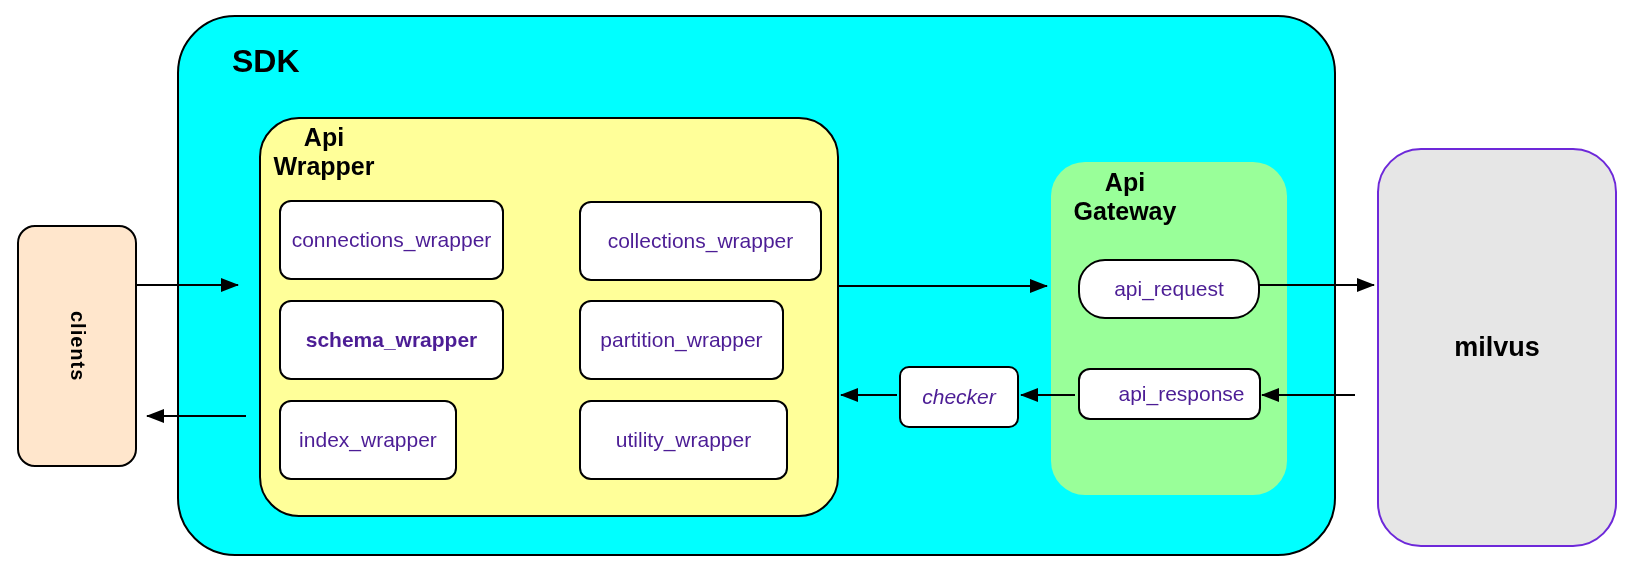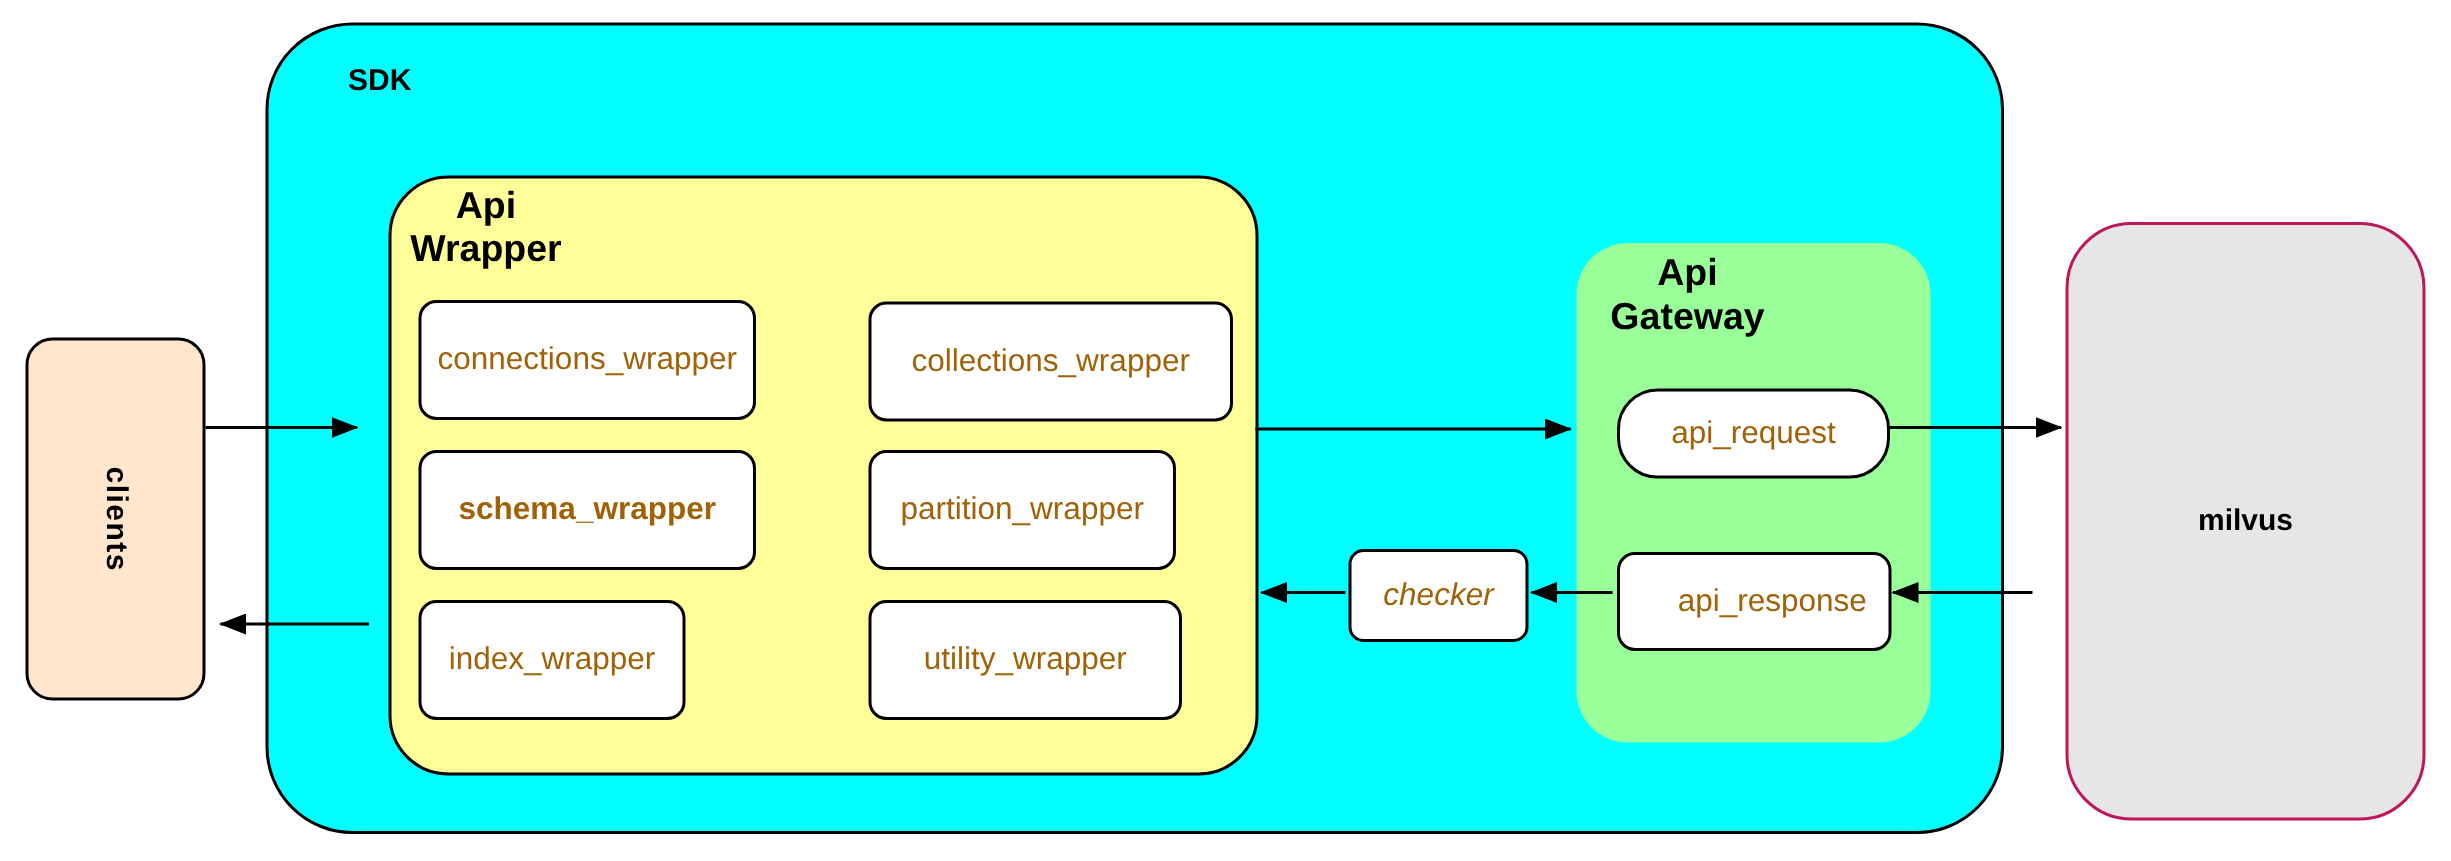--- a/index.html
+++ b/index.html
@@ -23,21 +23,21 @@
   .clients .vlabel{
     writing-mode:vertical-rl;
     font-weight:bold;font-size:20px;color:#000;letter-spacing:1px;
   }
   .sdk{
     left:177px;top:15px;width:1159px;height:541px;
     background:#00FFFF;border:2px solid #000;border-radius:58px;
   }
   .sdk-label{
     position:absolute;left:53px;top:26px;
-    font-weight:bold;font-size:20px;color:#000;
+    font-weight:bold;font-size:32px;color:#000;
   }
   .api-wrapper{
     left:80px;top:100px;width:580px;height:400px;
     background:#FFFF99;border:2px solid #000;border-radius:40px;
   }
   .api-wrapper-label{
     position:absolute;left:8px;top:4px;width:110px;
     text-align:center;font-weight:bold;font-size:25px;line-height:1.15;
     white-space:pre-line;color:#000;
   }
@@ -45,42 +45,42 @@
     left:872px;top:145px;width:236px;height:333px;
     background:#99FF99;border-radius:34px;
   }
   .api-gateway-label{
     position:absolute;left:16px;top:6px;width:116px;
     text-align:center;font-weight:bold;font-size:25px;line-height:1.15;
     white-space:pre-line;color:#000;
   }
   .milvus{
     left:1377px;top:148px;width:240px;height:399px;
-    background:#E6E6E6;border:2px solid #be185d;border-radius:44px;
+    background:#E6E6E6;border:2px solid #6d28d9;border-radius:44px;
     display:flex;align-items:center;justify-content:center;
-    font-weight:bold;font-size:20px;color:#000;
+    font-weight:bold;font-size:27px;color:#000;
   }
   
   .box{
     background:#FFFFFF;border:2px solid #000;border-radius:12px;
     display:flex;align-items:center;justify-content:center;
-    font-size:21px;color:#a16207;white-space:nowrap;
+    font-size:21px;color:#4c1d95;white-space:nowrap;
   }
   
   .b-connections{left:18px; top:81px; width:225px;height:80px;}
   .b-collections{left:318px;top:82px; width:243px;height:80px;}
   .b-schema     {left:18px; top:181px;width:225px;height:80px;font-weight:bold;}
   .b-partition  {left:318px;top:181px;width:205px;height:80px;}
   .b-index      {left:18px; top:281px;width:178px;height:80px;}
   .b-utility    {left:318px;top:281px;width:209px;height:80px;}
   
   .b-checker{left:720px;top:349px;width:120px;height:62px;border-radius:10px;font-style:italic;}
   
   .b-request {left:27px;top:97px; width:182px;height:60px;border-radius:27px;}
-  .b-response{left:27px;top:206px;width:183px;height:66px;padding-left:24px;}
+  .b-response{left:27px;top:206px;width:183px;height:52px;padding-left:24px;}
   
   .edges{
     position:absolute;left:0;top:0;width:1634px;height:574px;
     z-index:10;pointer-events:none;
   }
   .edge{stroke:#000;stroke-width:2;}
 </style>
 </head>
 <body>
 

